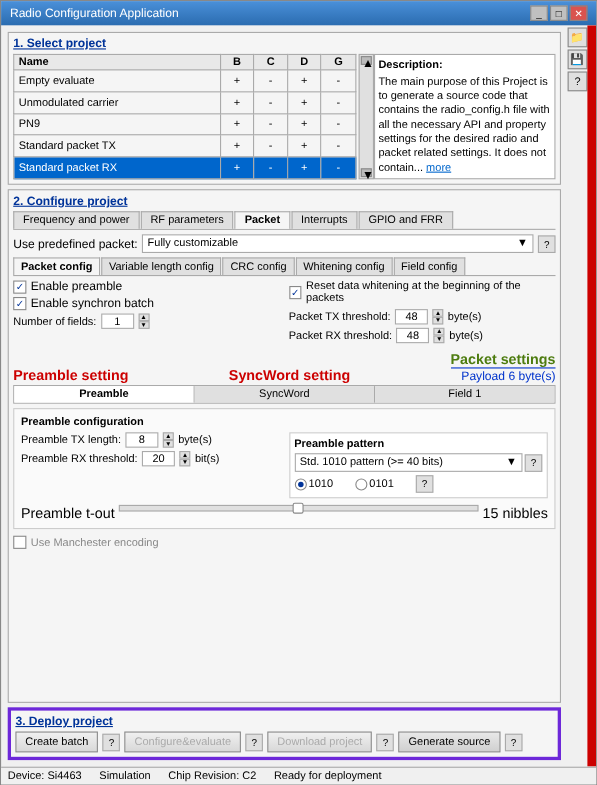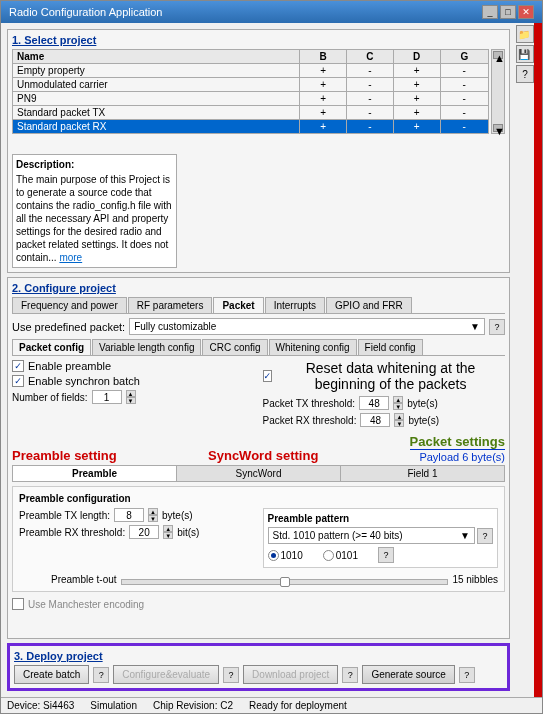--- a/index.html
+++ b/index.html
@@ -103,22 +103,21 @@
 
     
     .section1 {
       border: 1px solid #aaa;
       padding: 4px;
       background: #f5f5f5;
     }
 
     .project-layout {
       display: flex;
-      gap: 20px;
-      flex-direction: column;
+      gap: 0;
     }
 
     .project-table-wrap {
       flex: 1;
     }
 
     .project-table {
       width: 100%;
       border-collapse: collapse;
       font-size: 10px;
@@ -420,25 +419,24 @@
       content: '';
       width: 5px;
       height: 5px;
       border-radius: 50%;
       background: #003399;
     }
 
     
     .slider-row {
       display: flex;
-      align-items: flex-end;
+      align-items: flex-start;
       gap: 4px;
       margin-top: 6px;
-      font-size: 10px;
-      margin-left: 32px;
+      font-size: 13px;
     }
 
     .slider-track {
       flex: 1;
       height: 6px;
       background: #e0e0e0;
       border: 1px solid #aaa;
       position: relative;
       cursor: pointer;
     }
@@ -540,21 +538,21 @@
                   <tr>
                     <th class="name-col">Name</th>
                     <th>B</th>
                     <th>C</th>
                     <th>D</th>
                     <th>G</th>
                   </tr>
                 </thead>
                 <tbody>
                   <tr>
-                    <td class="name-col">Empty property</td>
+                    <td class="name-col">Empty evaluate</td>
                     <td>+</td>
                       <td>-</td>
                       <td>+</td>
                       <td>-</td>
                   </tr>
                   <tr>
                     <td class="name-col">Unmodulated carrier</td>
                     <td>+</td>
                       <td>-</td>
                       <td>+</td>
@@ -640,21 +638,21 @@
                 <div class="number-input">1</div>
                 <div class="spinner">
                   <div class="spin-btn">▲</div>
                   <div class="spin-btn">▼</div>
                 </div>
               </div>
             </div>
             <div class="settings-right">
               <div class="checkbox-row" style="margin-bottom:4px;">
                 <div class="checkbox-input checkbox-checked"></div>
-                <span style="font-size:14px;text-align:center;">Reset data whitening at the beginning of the packets</span>
+                <span style="font-size:10px;">Reset data whitening at the beginning of the packets</span>
               </div>
               <div class="field-row">
                 <span>Packet TX threshold:</span>
                 <div class="number-input">48</div>
                 <div class="spinner">
                   <div class="spin-btn">▲</div>
                   <div class="spin-btn">▼</div>
                 </div>
                 <span>byte(s)</span>
               </div>

